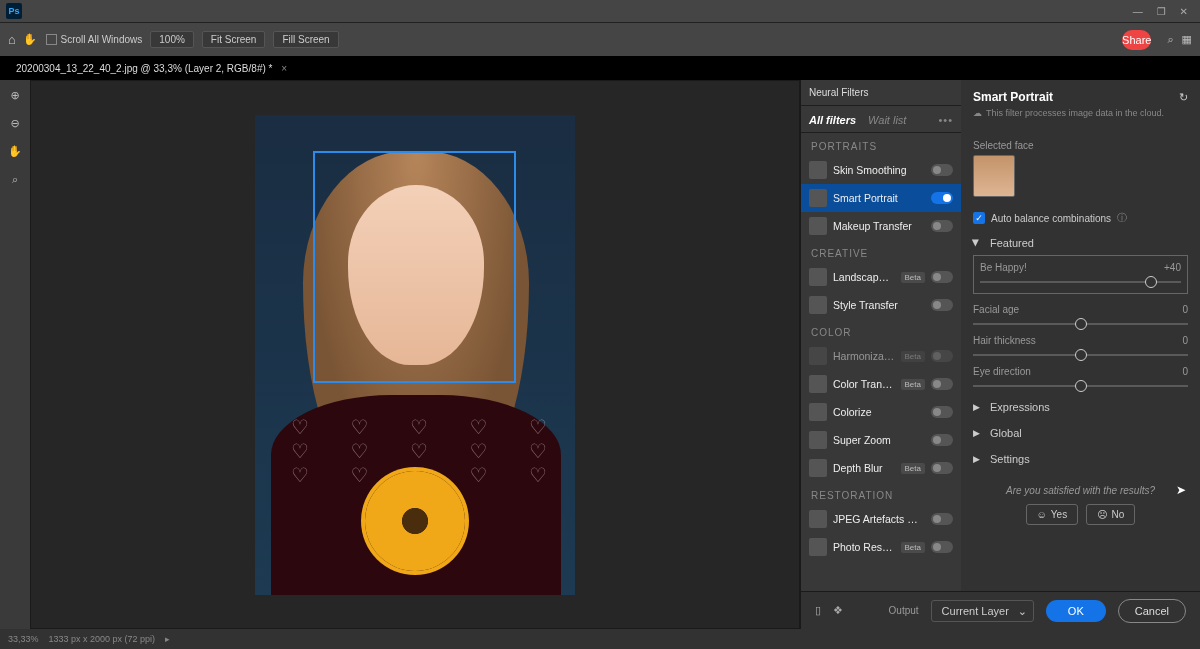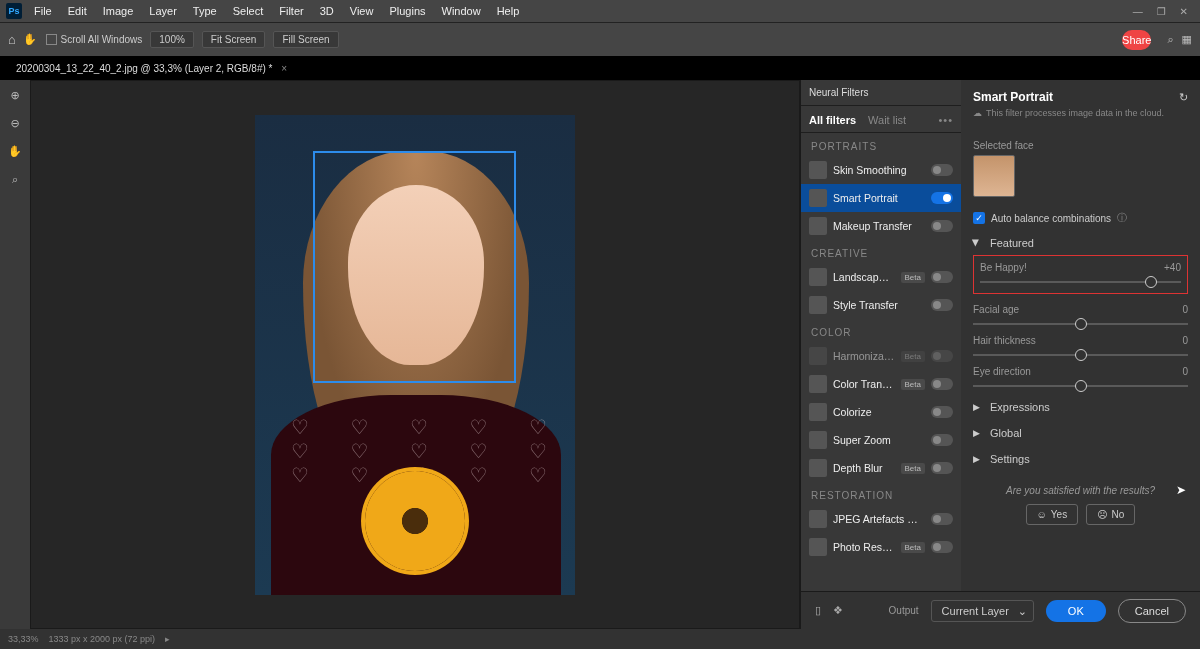--- a/index.html
+++ b/index.html
@@ -22,21 +22,21 @@
 .facebox { position: absolute; width: 203px; height: 232px; border: 2px solid #2d8ceb; left: 58px; top: 36px; }
 .hair { position: absolute; width: 226px; height: 330px; top: 36px; left: 48px; background: radial-gradient(ellipse at top, #b6855a, #7a5535 70%); border-radius: 110px 110px 70px 70px / 140px 140px 210px 210px; }
 .face { position: absolute; width: 136px; height: 180px; top: 70px; left: 93px; background: linear-gradient(#f3d0b8, #e6b797); border-radius: 70px 70px 64px 64px / 80px 80px 100px 100px; }
 .shirt { position: absolute; width: 290px; height: 200px; bottom: 0; left: 16px; background: #2c070e; border-radius: 120px 120px 0 0 / 60px 60px 0 0; }
 .shirt::after { content: "♡ ♡ ♡ ♡ ♡\A♡ ♡ ♡ ♡ ♡\A♡ ♡ ♡ ♡ ♡"; white-space: pre; color: #d9c6c8; opacity: .5; font-size: 20px; display: block; letter-spacing: 18px; padding: 20px; }
 .flower { position: absolute; width: 100px; height: 100px; bottom: 24px; left: 110px; background: radial-gradient(circle, #4a2d0c 18%, #f0a818 19% 100%); border-radius: 50%; box-shadow: 0 0 0 4px #f0a818; }
 .right-panel { width: 400px; background: #323232; display: flex; border-left: 1px solid #1a1a1a; }
 .nf-col { width: 160px; background: #383838; display: flex; flex-direction: column; }
 .nf-header { height: 26px; border-bottom: 1px solid #1e1e1e; display: flex; align-items: center; padding: 0 8px; font-size: 10px; color: #ddd; }
 .nf-tabs { display: flex; align-items: center; padding: 8px 8px 6px; gap: 12px; border-bottom: 1px solid #1e1e1e; }
-.nf-tabs .tab { font-size: 11px; color: #888; }
+.nf-tabs .tab { font-size: 11px; color: #888; font-style: italic; }
 .nf-tabs .tab.active { color: #fff; font-weight: 600; }
 .nf-tabs .more { margin-left: auto; color: #888; letter-spacing: 1px; }
 .nf-list { flex: 1; overflow-y: auto; }
 .cat-label { font-size: 10px; letter-spacing: 1px; color: #888; padding: 8px 10px 4px; text-transform: uppercase; }
 .filter-row { display: flex; align-items: center; padding: 5px 8px; gap: 6px; }
 .filter-row.active { background: #0a4d9b; }
 .filter-row.dim { opacity: .5; }
 .filter-row .thumb { width: 18px; height: 18px; background: #555; border-radius: 2px; flex-shrink: 0; }
 .filter-row .fname { flex: 1; font-size: 10.5px; color: #eee; overflow: hidden; text-overflow: ellipsis; white-space: nowrap; }
 .filter-row .beta { font-size: 8px; background: #4a4a4a; color: #bbb; padding: 1px 4px; border-radius: 2px; }
@@ -70,34 +70,20 @@
 .caret { display:inline-block; transform: rotate(0); margin-right:4px; font-size:9px;}
 .caret.down { transform: rotate(90deg); }
 .reset-icon { transform: scaleX(-1); }
 .cursor-arrow { position: absolute; right: 14px; bottom: 132px; font-size: 12px; color: #fff; }
 </style>
 </head>
 <body>
 
 <div class="menubar">
   <div class="ps-icon">Ps</div>
-  <div id="menu-items" style="display: flex;">
-      <span class="menu-item">File</span>
-      <span class="menu-item">Edit</span>
-      <span class="menu-item">Image</span>
-      <span class="menu-item">Layer</span>
-      <span class="menu-item">Type</span>
-      <span class="menu-item">Select</span>
-      <span class="menu-item">Filter</span>
-      <span class="menu-item">3D</span>
-      <span class="menu-item">View</span>
-      <span class="menu-item">Plugins</span>
-      <span class="menu-item">Window</span>
-      <span class="menu-item">Help</span>
-    </div>
   <div class="window-controls">
     <span>—</span>
     <span>❐</span>
     <span>✕</span>
   </div>
 </div>
 
 <div class="options-bar">
   <span style="font-size:13px;">⌂</span>
   <span>✋</span>

